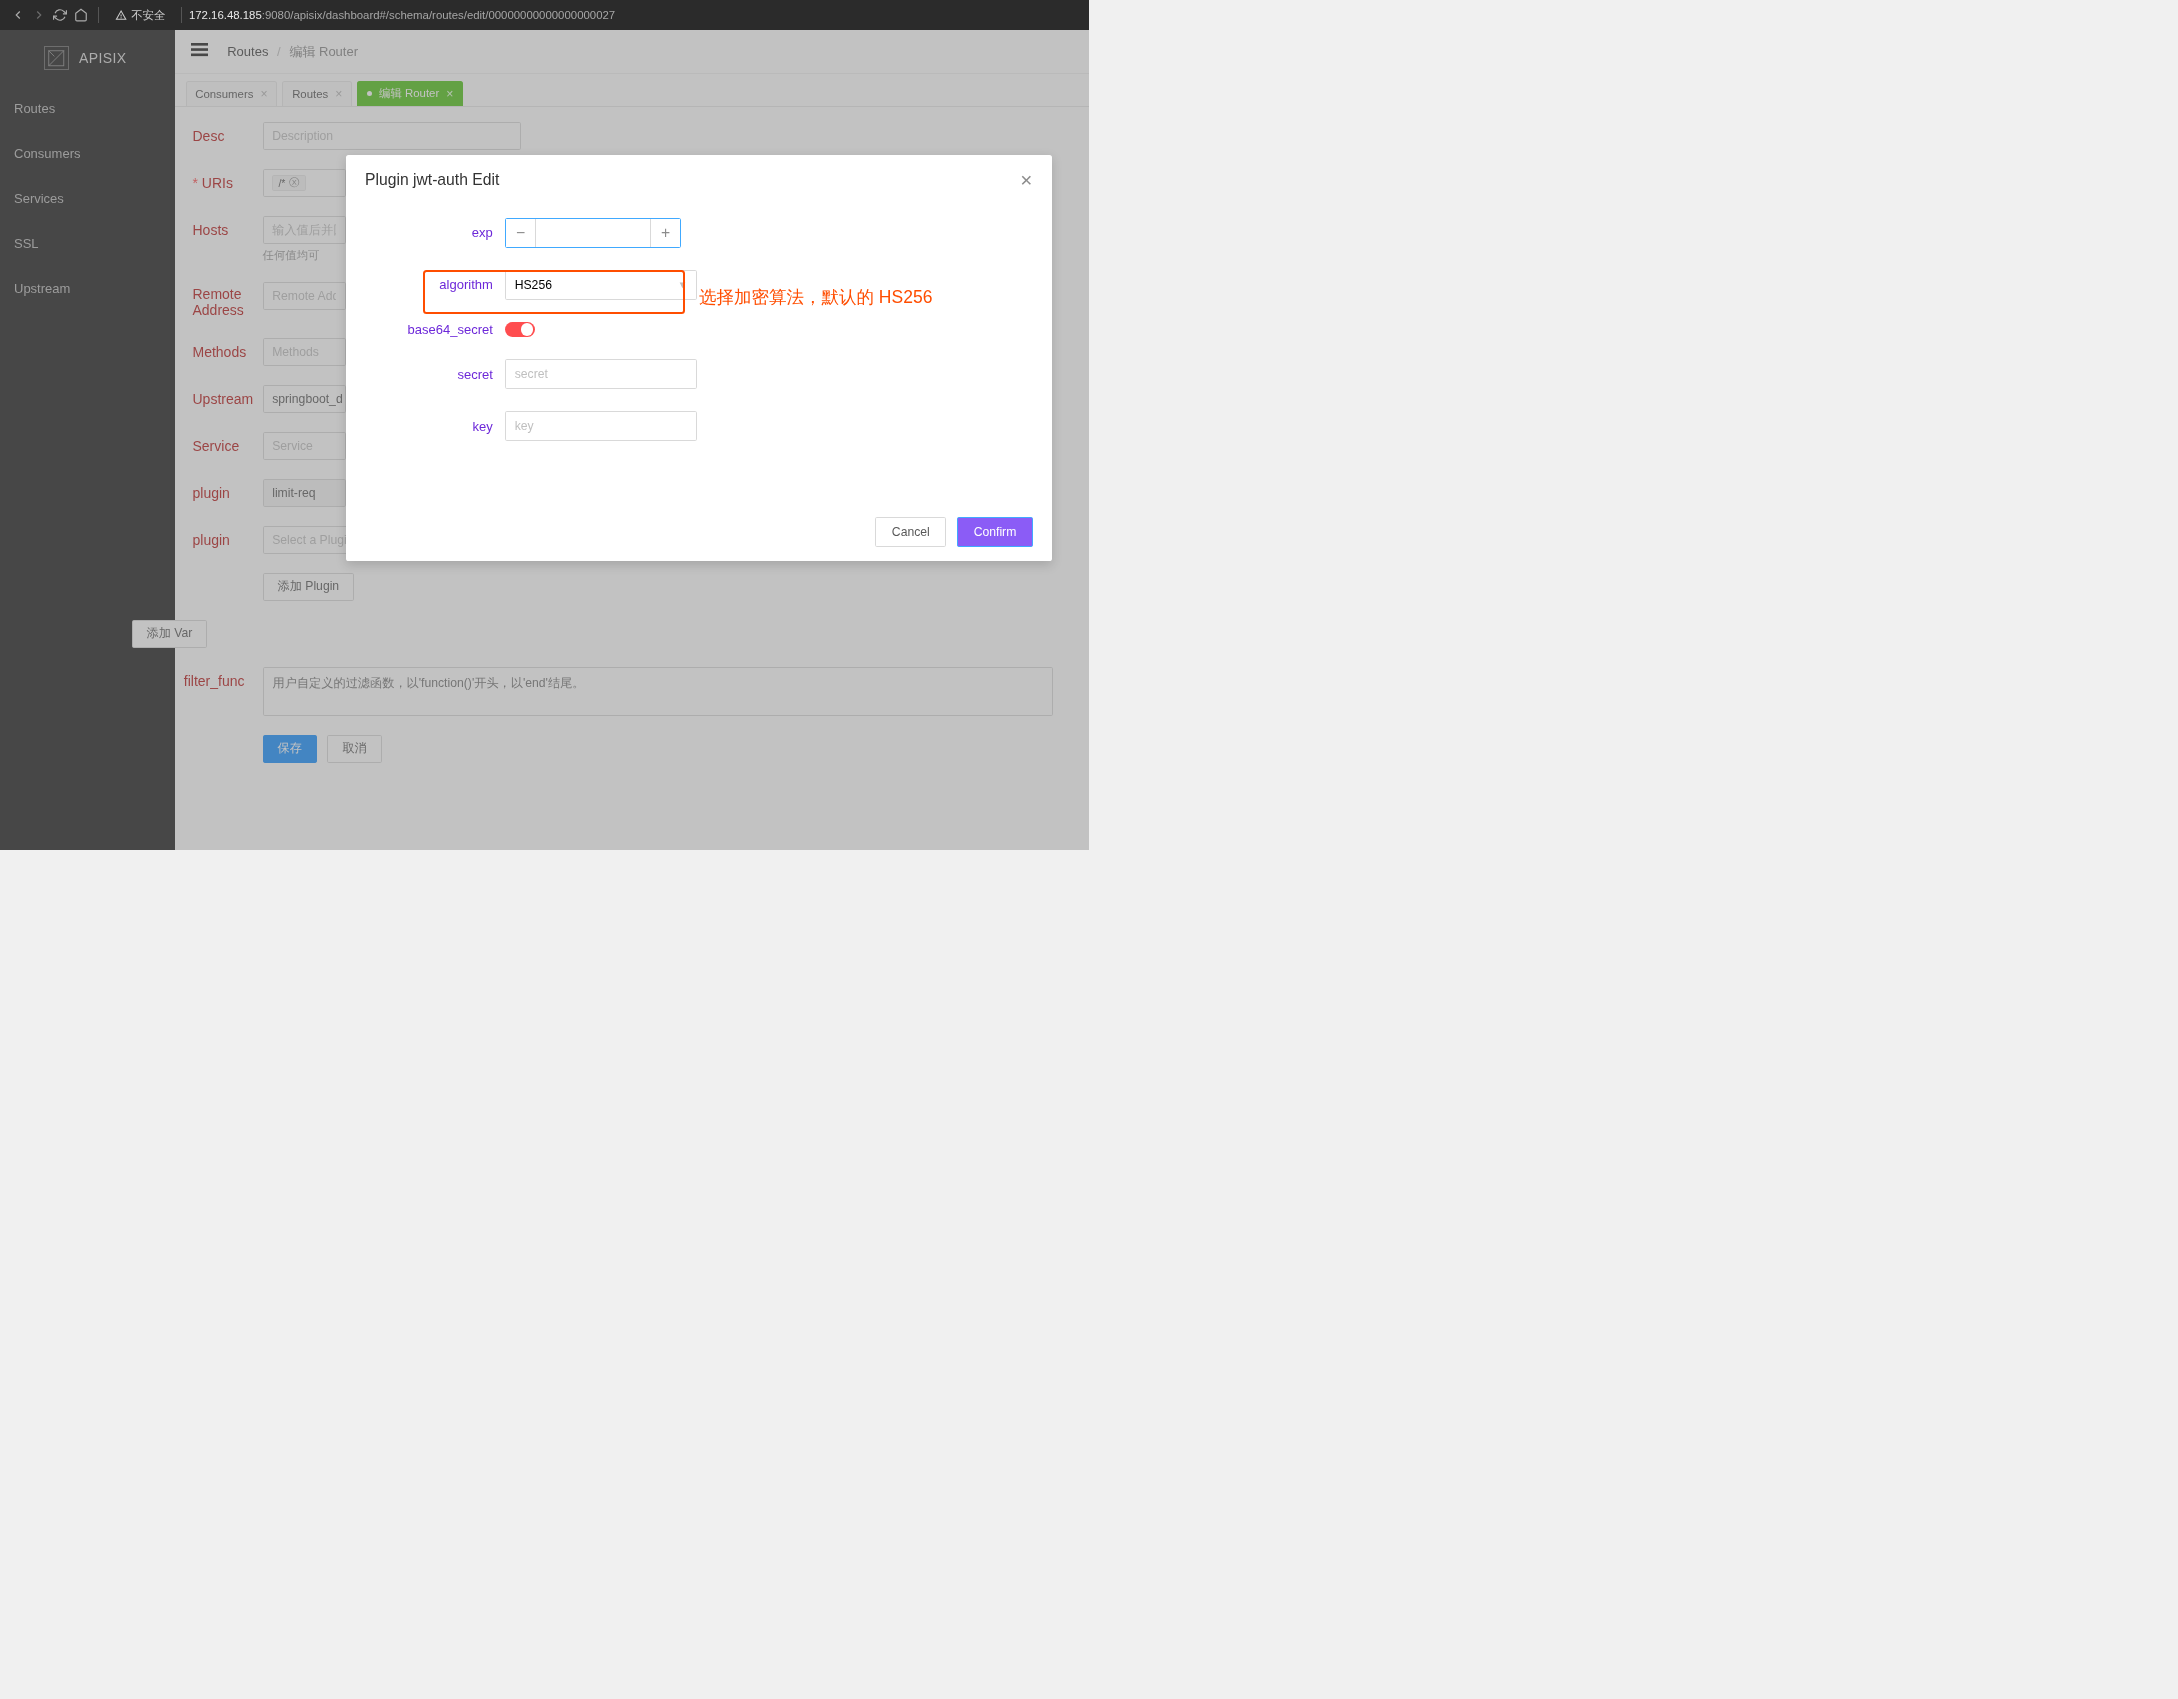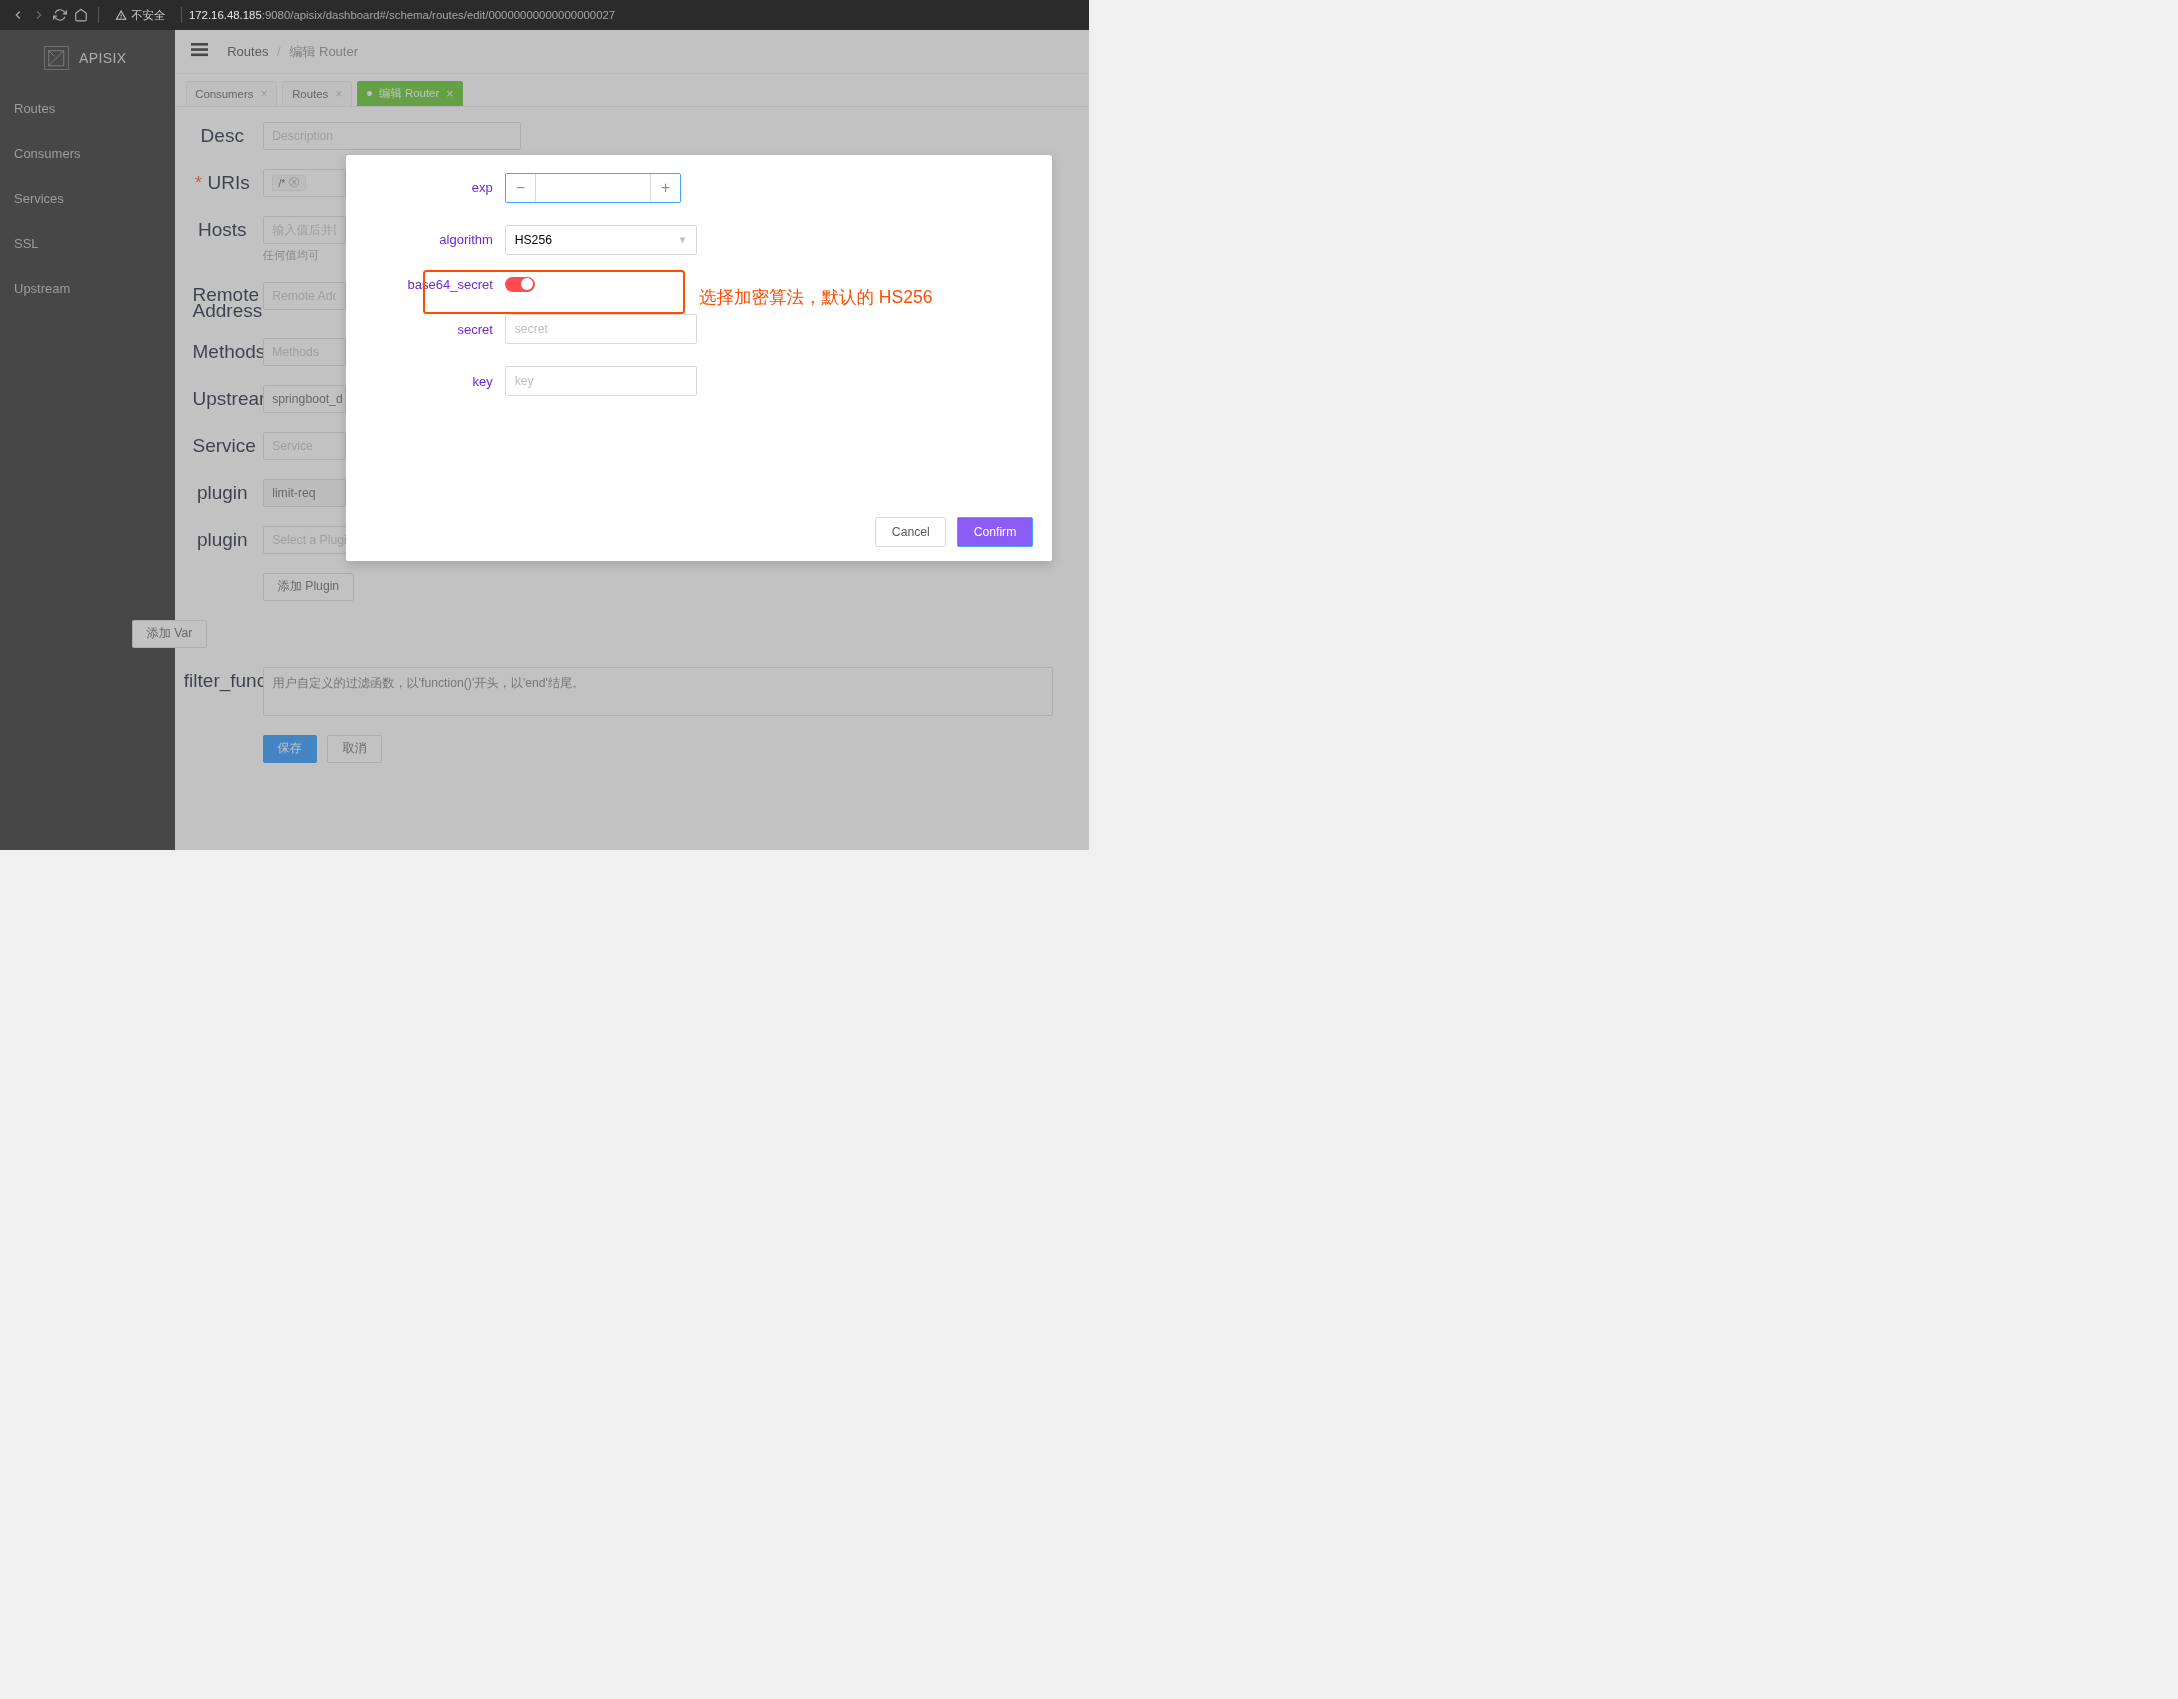--- a/index.html
+++ b/index.html
@@ -55,21 +55,21 @@
     background:#fafafa; border:0.9px solid #e8e8e8; border-bottom:none;
     padding:4.4px 8.7px; font-size:11.4px; color:#555; display:flex; align-items:center; gap:7px;
     border-radius:2.6px 2.6px 0 0;
   }
   .tab .x { color:#b5b5b5; font-size:12.2px; }
   .tab.active { background:#52c41a; color:#fff; border-color:#52c41a; }
   .tab.active .dot { width:5.2px; height:5.2px; border-radius:50%; background:#fff; }
 
   .form-area { padding:15.7px 17.5px; }
   .frow { display:flex; align-items:flex-start; margin-bottom:19px; }
-  .flabel { width:70px; text-align:center; padding-right:10.5px; color:#0f172a; font-size:19px; line-height:28px; }
+  .flabel { width:70px; text-align:left; padding-right:10.5px; color:#b91c1c; font-size:14px; line-height:28px; }
   .flabel.req::before { content:"* "; color:#ff4d4f; }
   .flabel.multi { line-height:15.7px; padding-top:5.2px; }
   .finput {
     height:28px; border:0.9px solid #d9d9d9; border-radius:1.7px; padding:0 8.7px;
     font-size:12.2px; color:#595959; background:#fff;
   }
   .finput.full { width:258px; }
   .finput::placeholder { color:#bfbfbf; }
   .tag-input { width:83px; display:flex; align-items:center; }
   .tag { display:inline-flex; align-items:center; gap:3.5px; background:#f5f5f5; border:0.9px solid #e8e8e8; border-radius:1.7px; padding:0 5.2px; font-size:10.5px; color:#595959; }
@@ -278,20 +278,24 @@
         <div class="flabel"></div>
         <button class="btn primary" style="margin-right:10.5px">保存</button>
         <button class="btn">取消</button>
       </div>
     </div>
   </div>
 </div>
 
 <div class="overlay"></div>
 <div class="modal">
+  <div class="mhead">
+    <div class="mtitle">Plugin jwt-auth Edit</div>
+    <div class="mclose">✕</div>
+  </div>
   <div class="mbody">
     <div class="mrow">
       <div class="mlabel">exp</div>
       <div class="stepper">
         <button class="step-btn minus">−</button>
         <input class="step-input" style="">
         <button class="step-btn plus">+</button>
       </div>
     </div>
     <div class="mrow">

